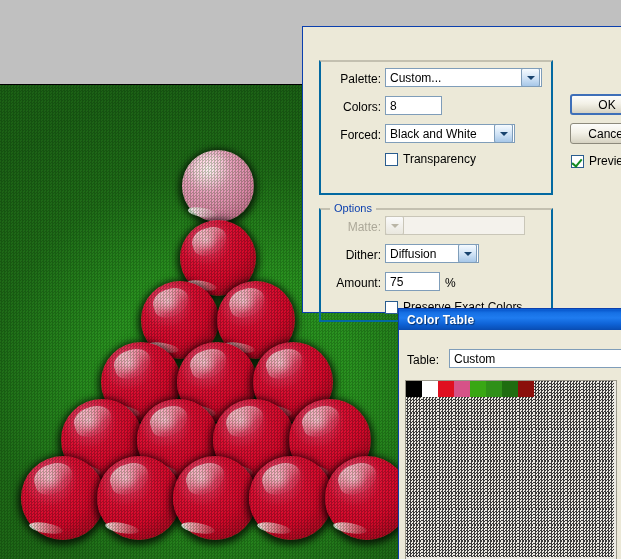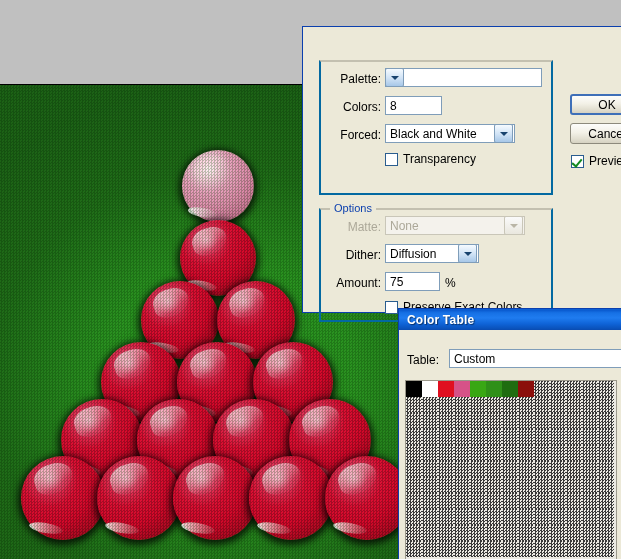--- a/index.html
+++ b/index.html
@@ -179,20 +179,21 @@
 
 <div class="dialog" id="indexed-color-dialog" style="left:302px;top:26px;width:319px;height:285px;">
 
 
   <div class="dlg-body">
 
     <div class="groupbox" style="left:16px;top:12px;width:230px;height:131px;"></div>
 
     <div class="lbl" style="left:16px;top:24px;width:62px;">Palette:</div>
     <div class="combo" style="left:82px;top:20px;width:157px;">
+      <span class="val">Custom...</span>
       <span class="arrow">
           <i></i>
         </span>
     </div>
 
     <div class="lbl" style="left:16px;top:52px;width:62px;">Colors:</div>
     <div class="textfield" style="left:82px;top:48px;width:57px;">8</div>
 
     <div class="lbl" style="left:16px;top:80px;width:62px;">Forced:</div>
     <div class="combo" style="left:82px;top:76px;width:130px;">
@@ -206,21 +207,20 @@
       <span class="checkbox"></span>
       <span class="ctext">Transparency</span>
     </div>
 
     <div class="groupbox" style="left:16px;top:160px;width:230px;height:110px;">
       <span class="legend">Options</span>
     </div>
 
     <div class="lbl dim" style="left:14px;top:172px;width:64px;">Matte:</div>
     <div class="combo disabled" style="left:82px;top:168px;width:140px;">
-      <span class="val">None</span>
       <span class="arrow">
           <i></i>
         </span>
     </div>
 
     <div class="lbl" style="left:14px;top:200px;width:64px;">Dither:</div>
     <div class="combo" style="left:82px;top:196px;width:94px;">
       <span class="val">Diffusion</span>
       <span class="arrow">
           <i></i>

